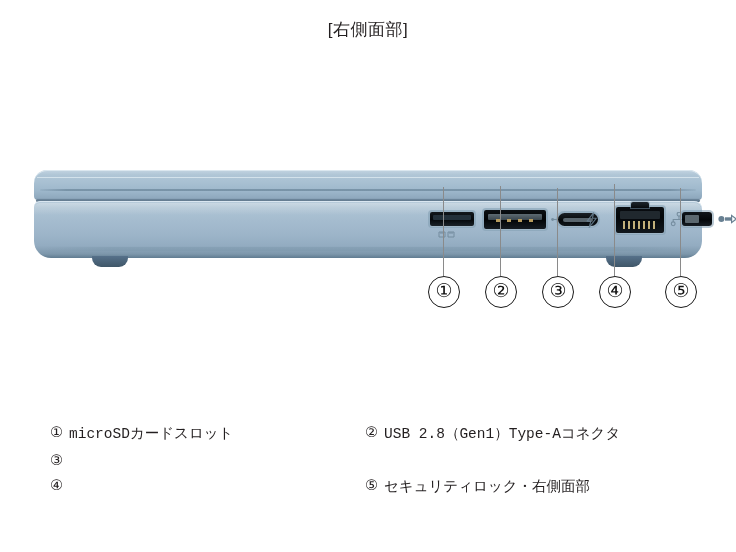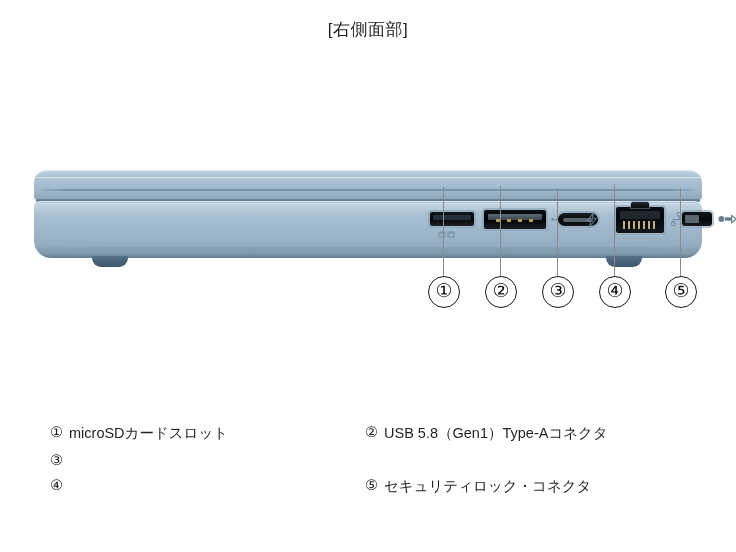--- a/index.html
+++ b/index.html
@@ -160,21 +160,21 @@
   }
 
   
   .legend{position:absolute;left:50px;top:424px;width:650px;font-size:14.5px;color:#231f20;}
   .legend-row{display:flex;margin-bottom:9px;}
   .legend-cell{display:flex;align-items:flex-start;}
   .legend-cell.c1{width:315px;flex:0 0 315px;}
   .legend-cell.c2{flex:1;}
   .legend-cell.wide{width:100%;flex:1 1 auto;}
   .legend-num{margin-right:6px;font-size:14.5px;}
-  .legend-txt{white-space:nowrap;}
+  .legend-txt{white-space:nowrap;font-family:Liberation Mono, monospace;}
 </style>
 </head>
 <body>
 
 <div class="page">
 
   <div class="title">[右側面部]</div>
 
   <div class="laptop-wrap">
     <div class="laptop">
@@ -273,34 +273,34 @@
 
   <div class="legend">
 
     <div class="legend-row">
       <div class="legend-cell c1">
         <span class="legend-num">①</span>
         <span class="legend-txt">microSDカードスロット</span>
       </div>
       <div class="legend-cell c2">
         <span class="legend-num">②</span>
-        <span class="legend-txt">USB 5.8（Gen1）Type-Aコネクタ</span>
+        <span class="legend-txt">USB 2.8（Gen1）Type-Aコネクタ</span>
       </div>
     </div>
 
     <div class="legend-row">
       <div class="legend-cell wide">
         <span class="legend-num">③</span>
       </div>
     </div>
 
     <div class="legend-row">
       <div class="legend-cell c1">
         <span class="legend-num">④</span>
       </div>
       <div class="legend-cell c2">
         <span class="legend-num">⑤</span>
-        <span class="legend-txt">セキュリティロック・コネクタ</span>
+        <span class="legend-txt">セキュリティロック・右側面部</span>
       </div>
     </div>
 
   </div>
 </div>
 
 </body></html>

